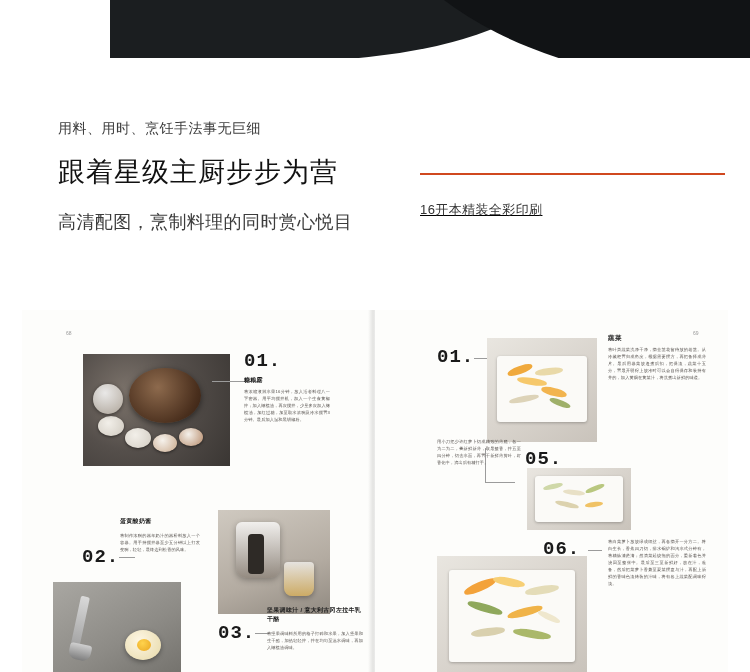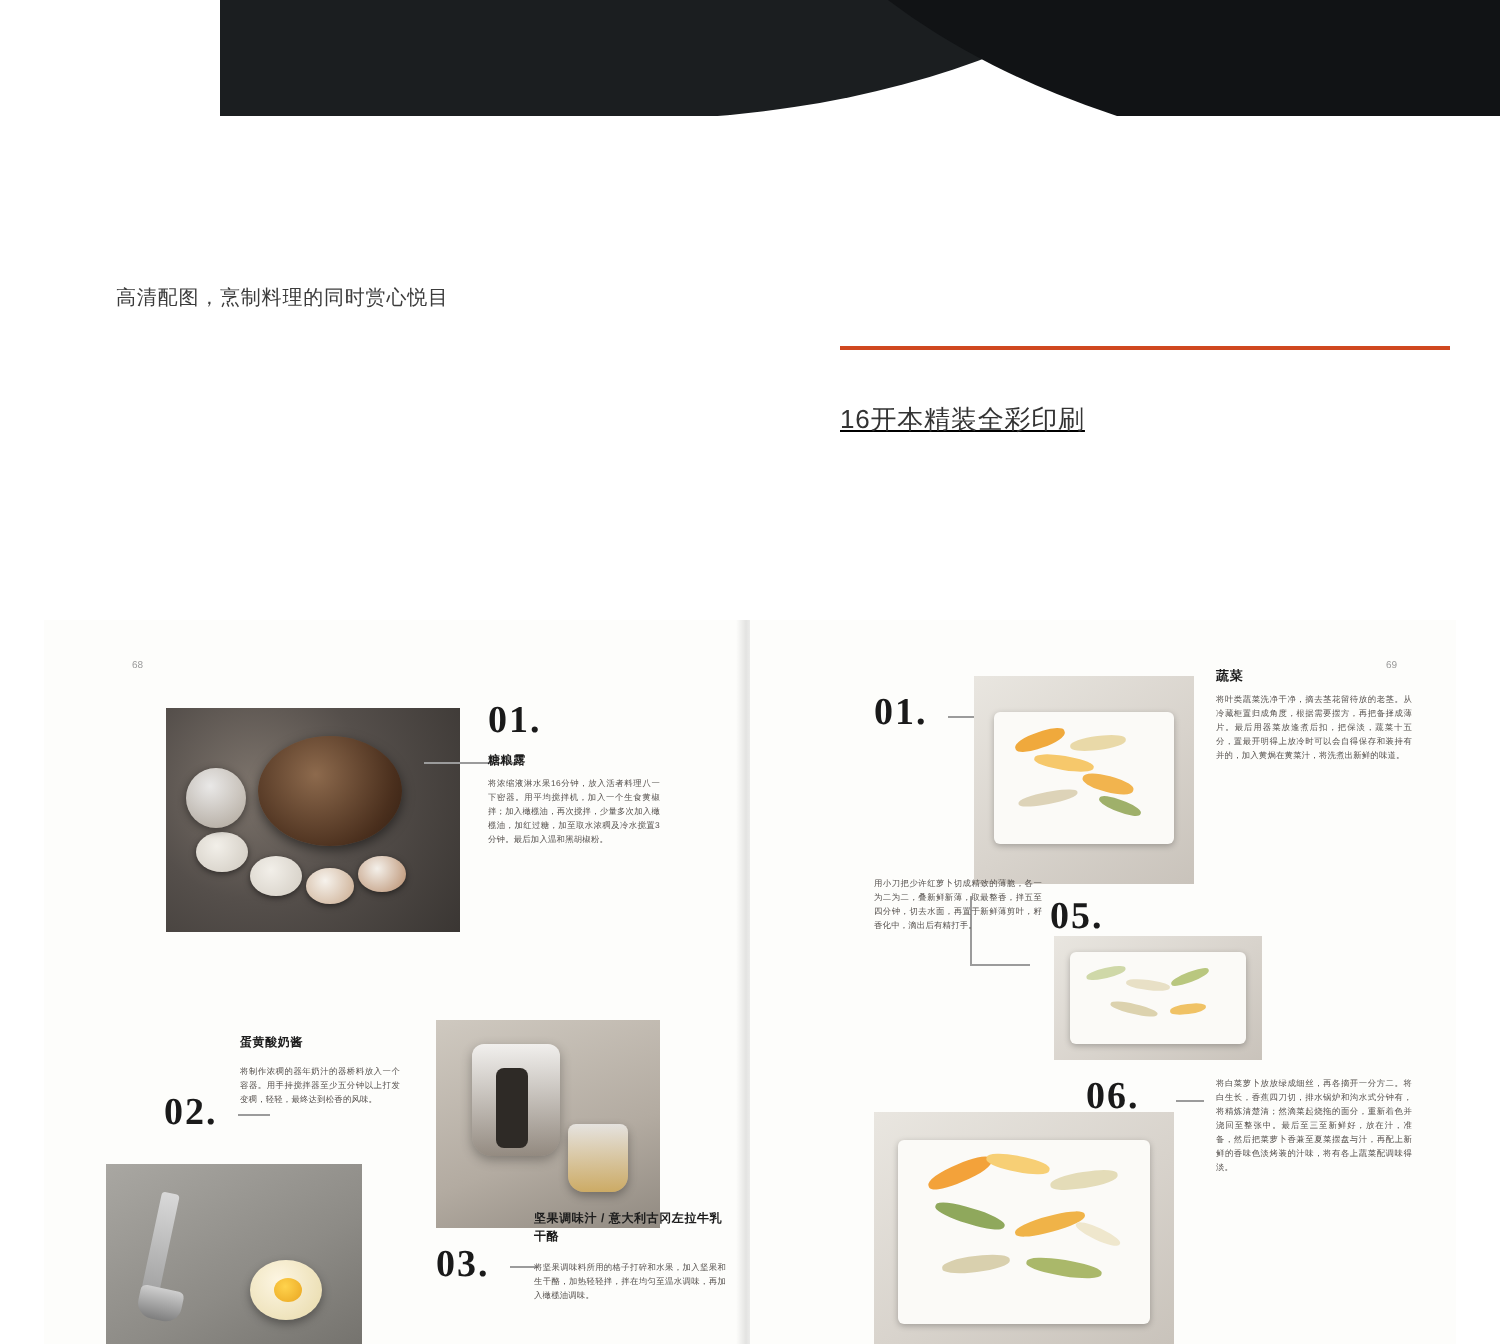--- a/index.html
+++ b/index.html
@@ -67,21 +67,21 @@
   .title-main {
     font-size: 27px;
     color: #111111;
     letter-spacing: 1px;
     margin-top: 16px;
     font-weight: normal;
     line-height: 36px;
     white-space: nowrap;
   }
   .subline {
-    font-size: 10px;
+    font-size: 18px;
     color: #3c3c3c;
     letter-spacing: 0.4px;
     margin-top: 22px;
     line-height: 20px;
     white-space: nowrap;
   }
 
   .head-right {
     position: absolute;
     left: 420px;
@@ -138,21 +138,21 @@
     font-size: 5px;
     color: #9a9a9a;
   }
 
   
   .step-num {
     position: absolute;
     font-size: 19px;
     letter-spacing: 1px;
     color: #1a1a1a;
-    font-family: Liberation Serif, serif;
+    font-family: Liberation Mono, monospace;
     font-weight: bold;
   }
   .leader {
     position: absolute;
     height: 1px;
     background: #9b9b9b;
   }
   .leader-v {
     position: absolute;
     width: 1px;
@@ -230,20 +230,22 @@
 <body>
 
 <div class="top-banner">
   <div class="swoosh2"></div>
   <div class="swoosh"></div>
 </div>
 
 <div class="headline-wrap">
 
   <div class="head-left">
+    <div class="kicker">用料、用时、烹饪手法事无巨细</div>
+    <div class="title-main">跟着星级主厨步步为营</div>
     <div class="subline">高清配图，烹制料理的同时赏心悦目</div>
   </div>
 
   <div class="head-right">
     <div class="accent-rule"></div>
     <div class="bullets">
       <div>16开本精装全彩印刷</div>
     </div>
   </div>
 

